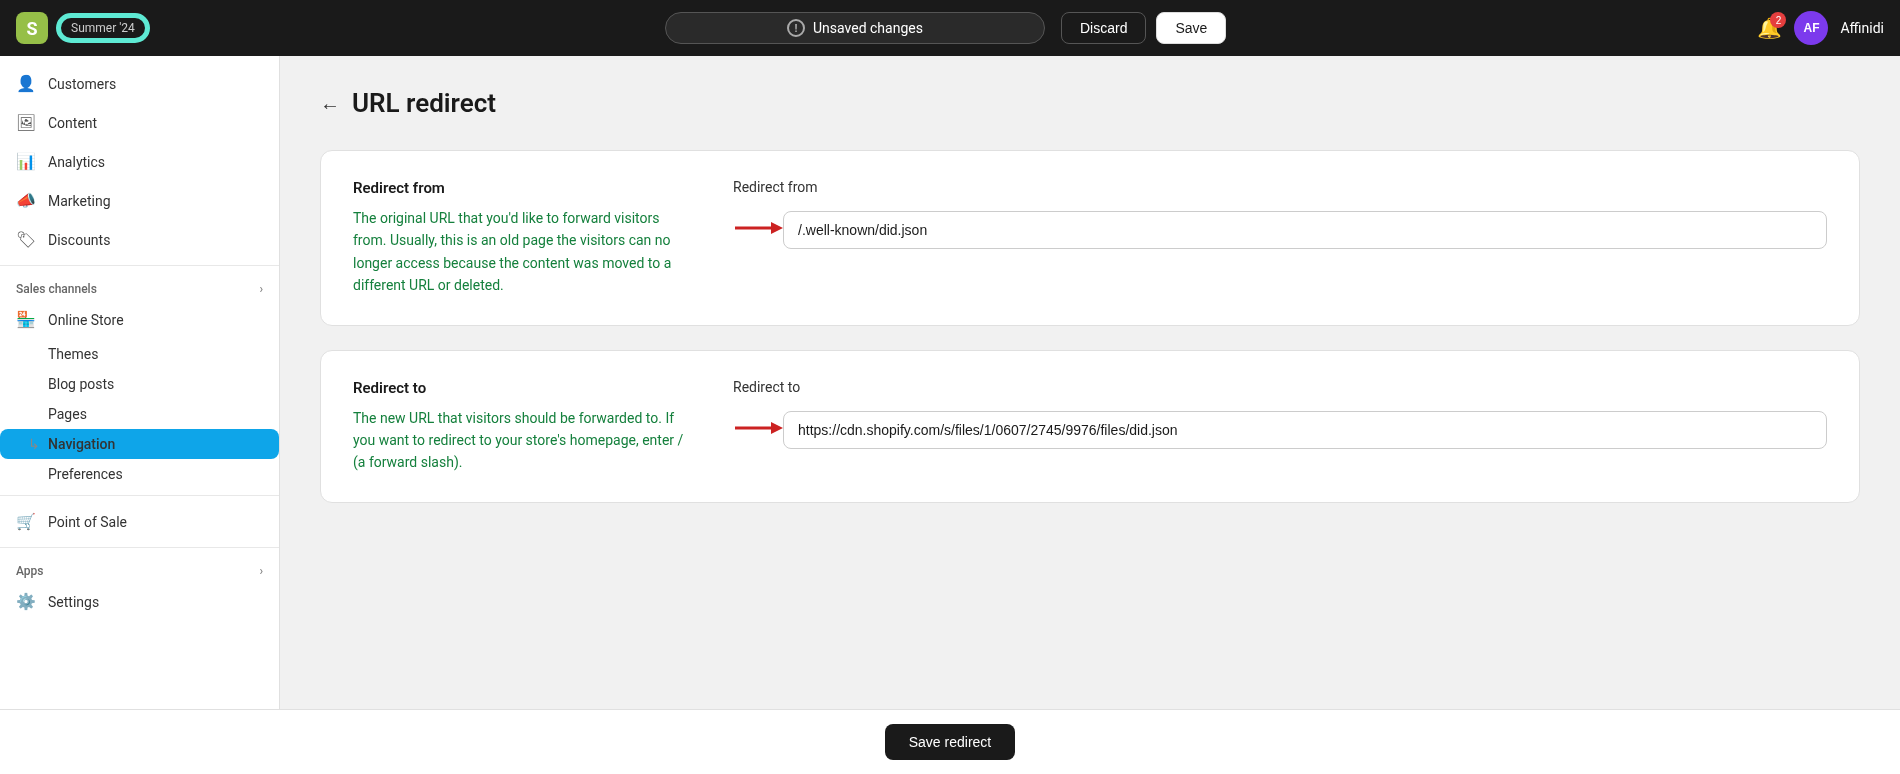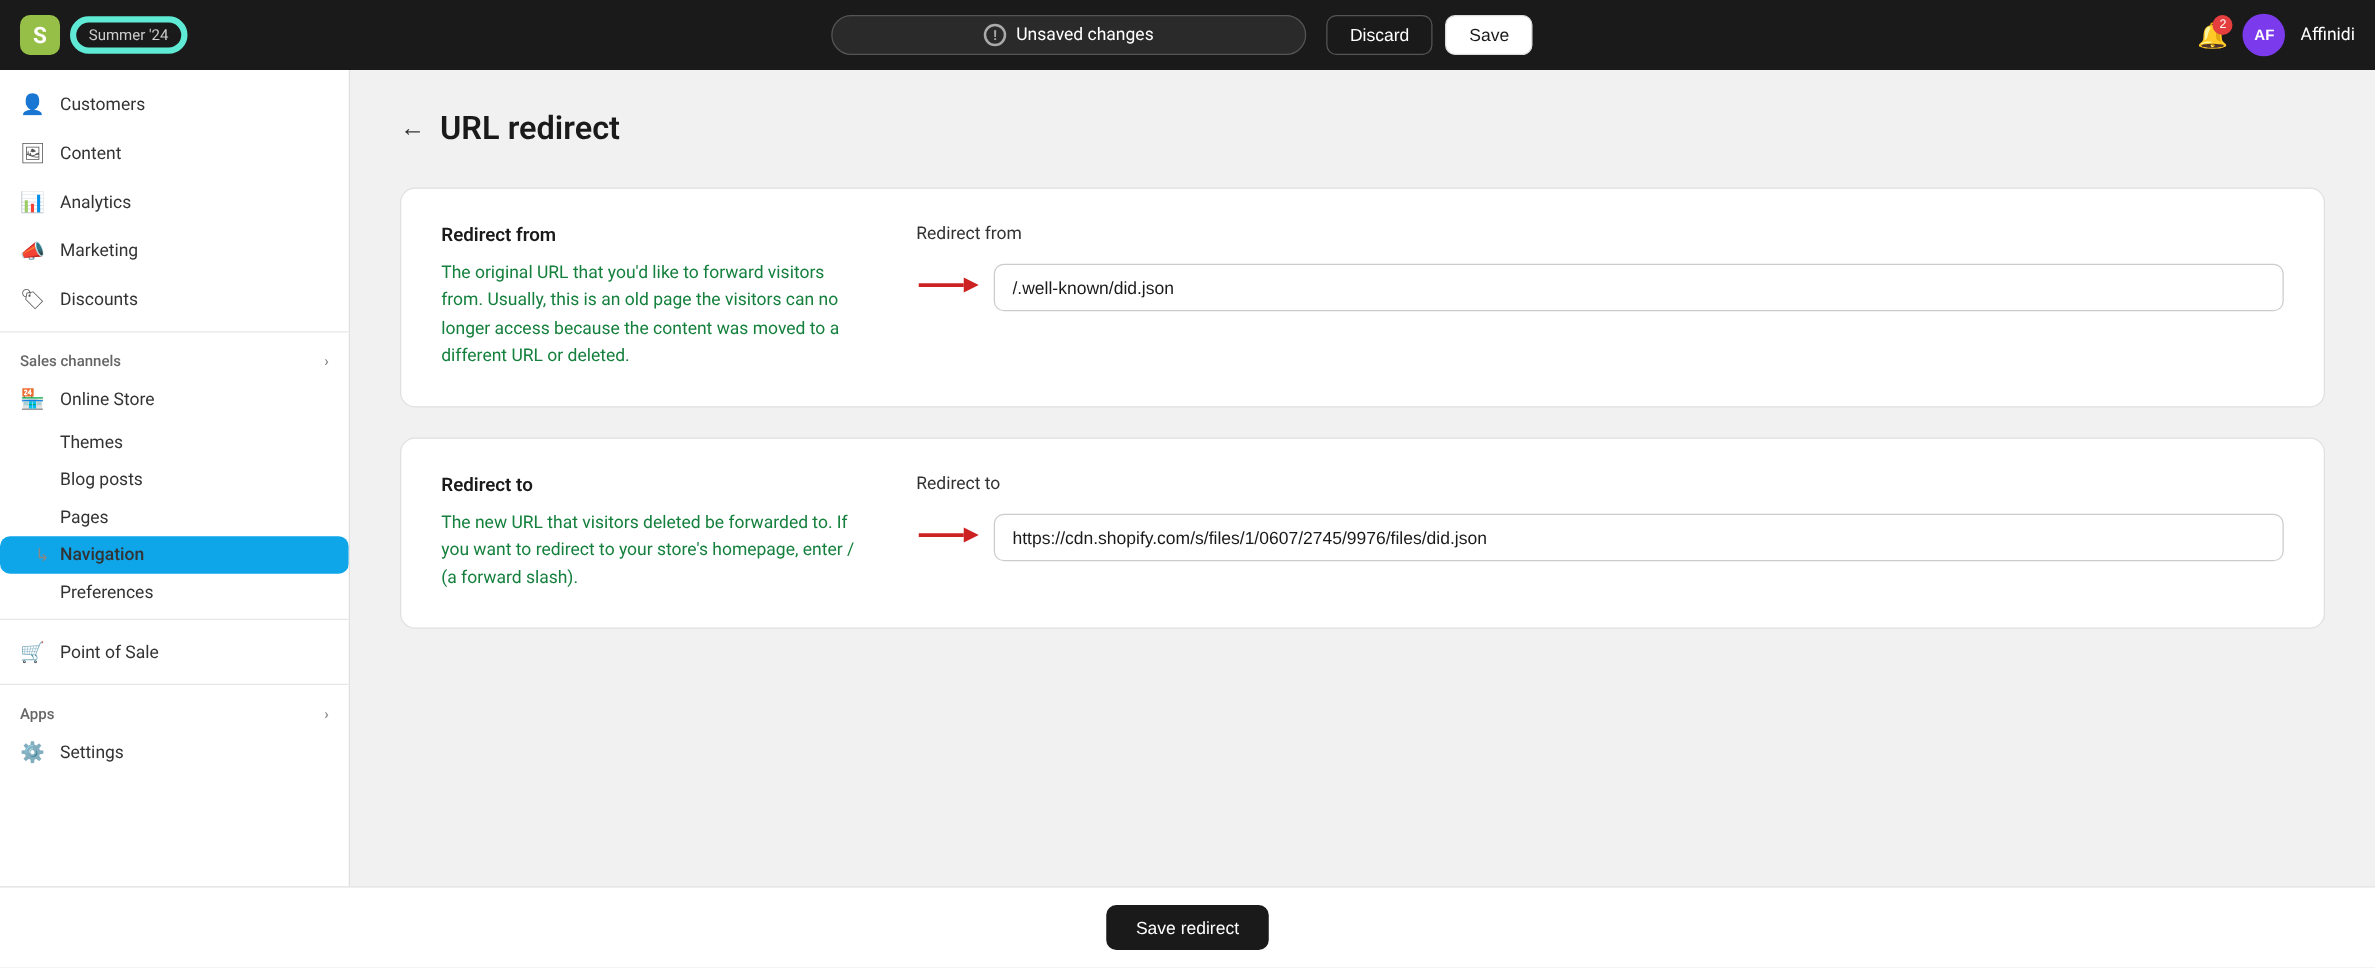--- a/index.html
+++ b/index.html
@@ -232,21 +232,20 @@
       gap: 10px;
     }
     .field-label {
       font-size: 14px;
       color: #333;
       margin-bottom: 6px;
     }
     .field-wrapper {
       display: flex;
       align-items: center;
-      gap: 12px;
     }
     .arrow-indicator {
       flex-shrink: 0;
     }
     .input-field {
       width: 100%;
       border: 1px solid #ccc;
       border-radius: 8px;
       padding: 10px 14px;
       font-size: 14px;
@@ -395,21 +394,21 @@
             </svg>
           </div>
           <input class="input-field" type="text" value="/.well-known/did.json" style="">
         </div>
       </div>
     </div>
 
     <div class="card">
       <div class="card-left">
         <div class="card-label">Redirect to</div>
-        <div class="card-desc">The new URL that visitors deleted be forwarded to. If you want to redirect to your store's homepage, enter / (a forward slash).</div>
+        <div class="card-desc">The new URL that visitors should be forwarded to. If you want to redirect to your store's homepage, enter / (a forward slash).</div>
       </div>
       <div class="card-right">
         <div class="field-label">Redirect to</div>
         <div class="field-wrapper">
           <div class="arrow-indicator">
             <svg class="red-arrow" viewBox="0 0 50 22" xmlns="http://www.w3.org/2000/svg">
               <line x1="2" y1="11" x2="38" y2="11" stroke="#cc2222" stroke-width="3"></line>
               <polygon points="38,5 50,11 38,17" fill="#cc2222"></polygon>
             </svg>
           </div>

